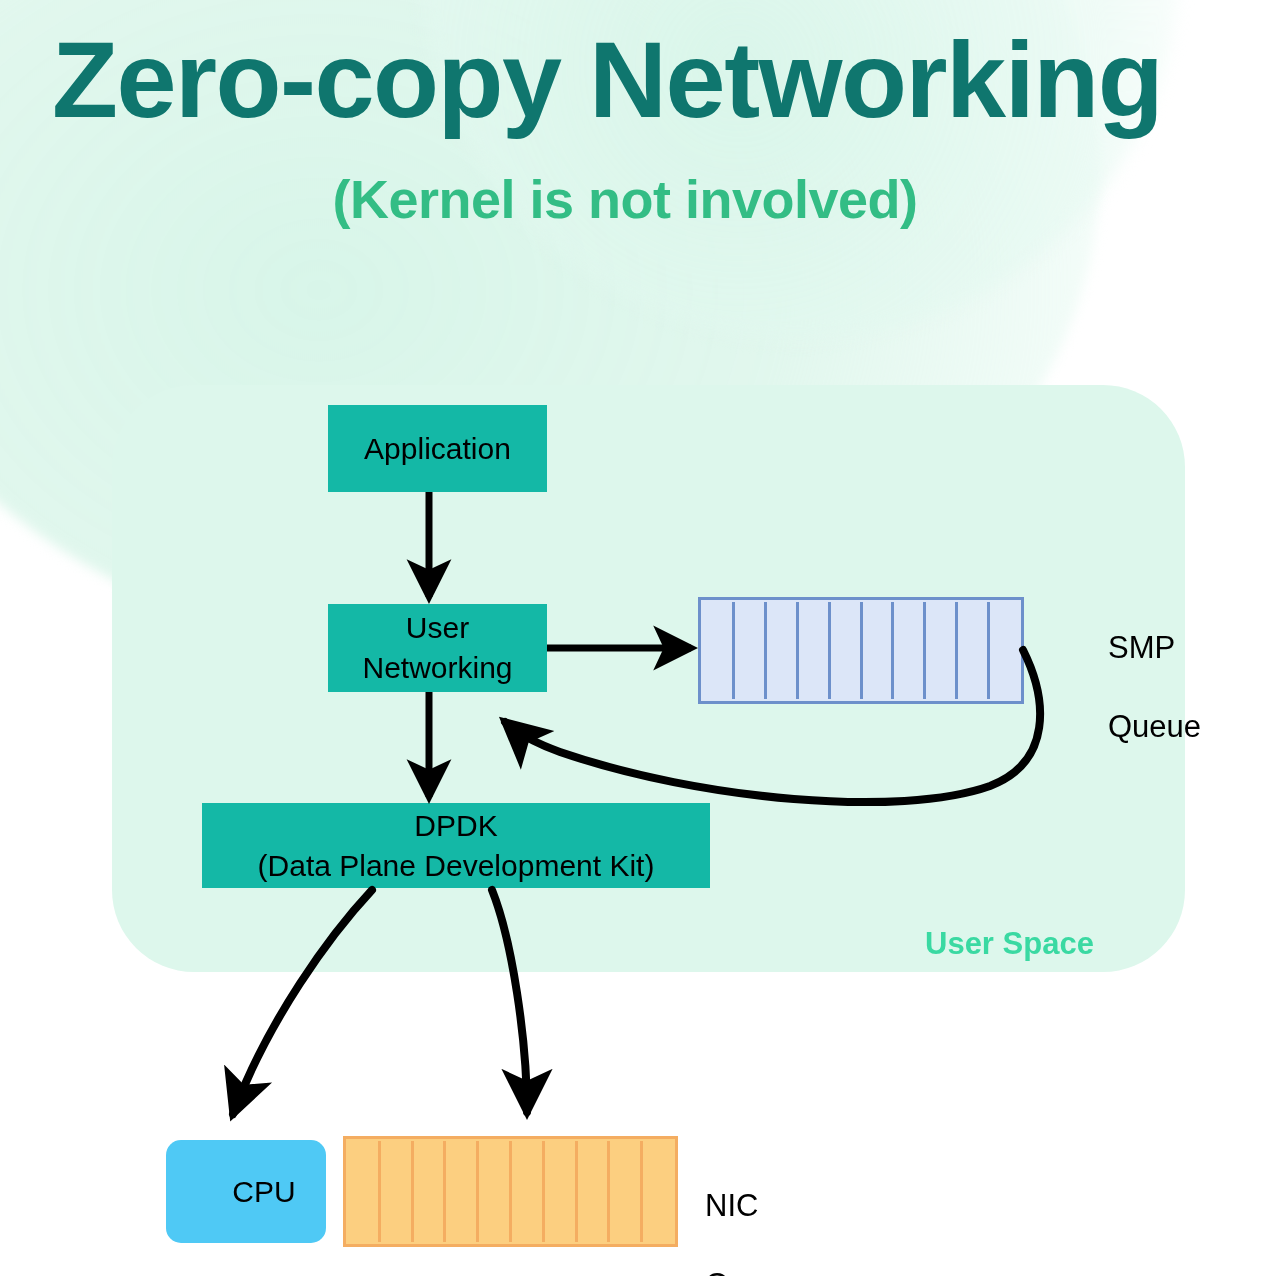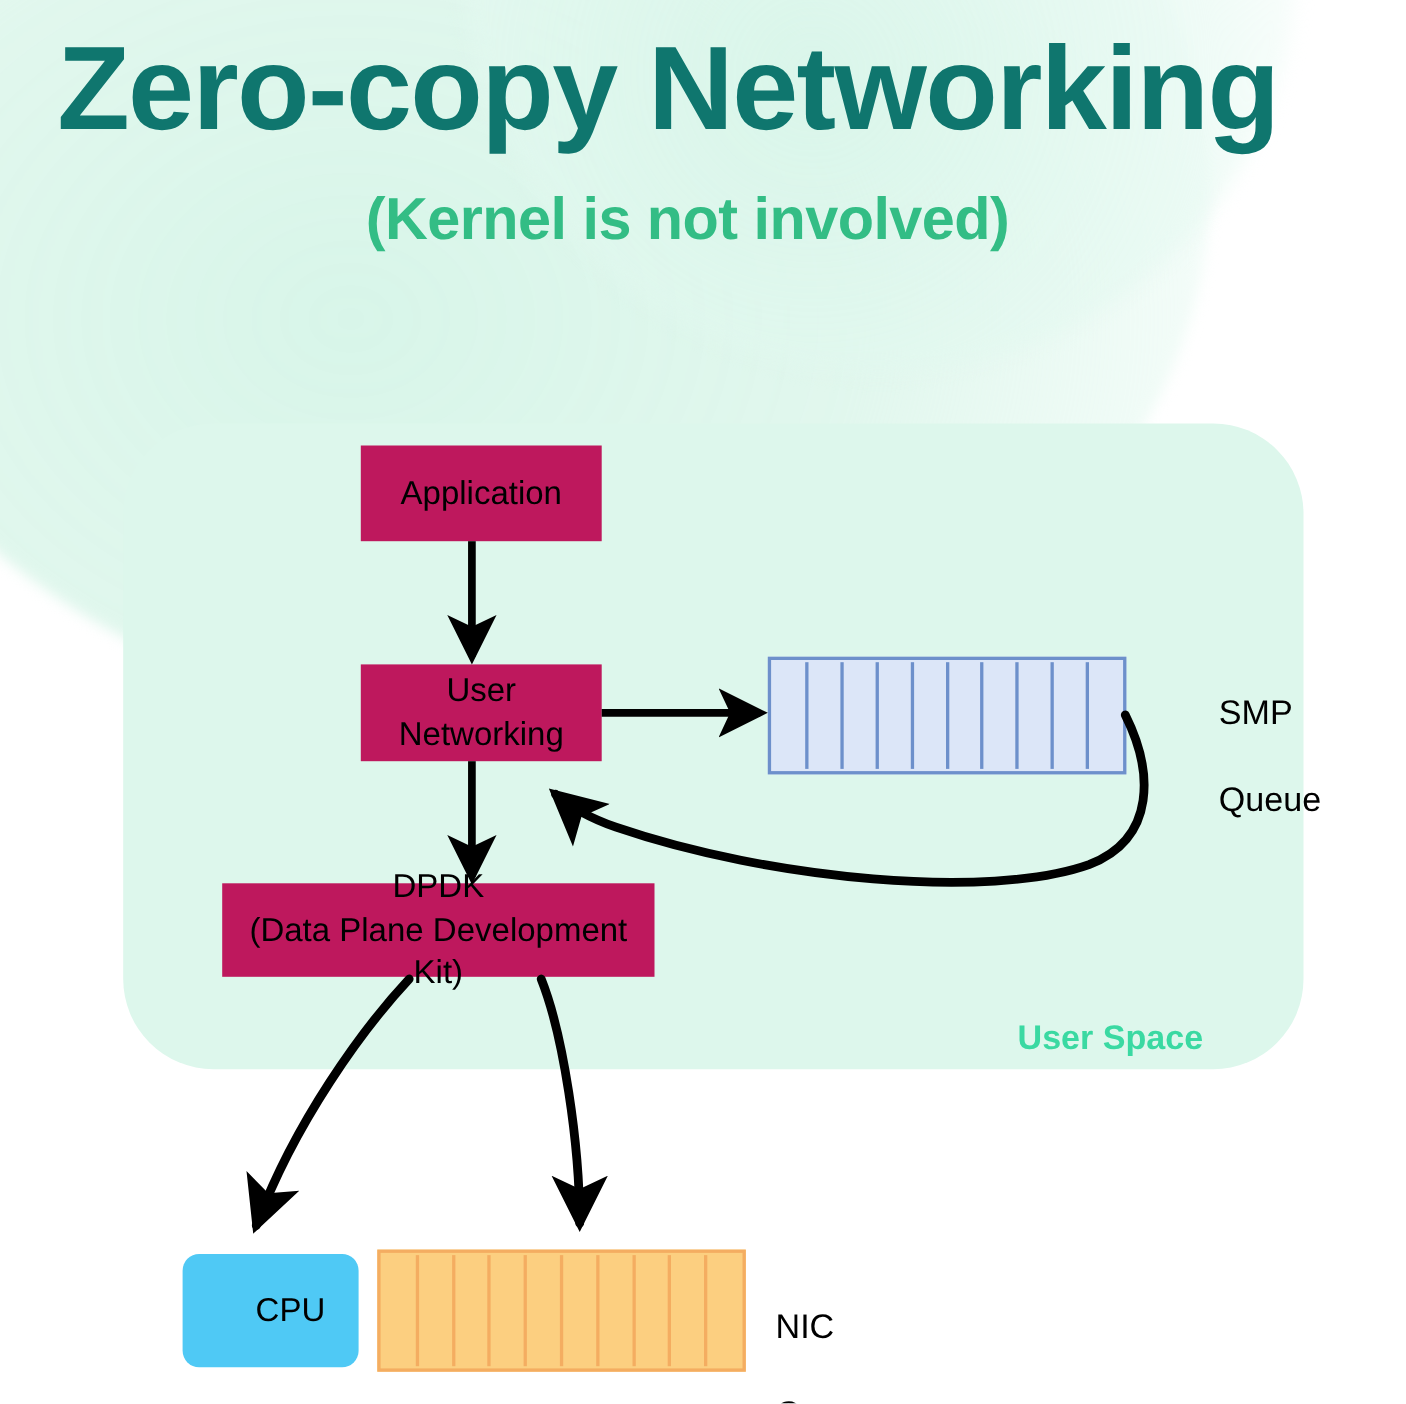--- a/index.html
+++ b/index.html
@@ -89,21 +89,21 @@
     top: 926px;
     font-size: 31px;
     font-weight: bold;
     color: #3ad9a2;
     letter-spacing: 0px;
   }
 
   
   .pink-box {
     position: absolute;
-    background: #be185d;
+    background: #14b8a6;
     display: flex;
     align-items: center;
     justify-content: center;
     text-align: center;
     color: #000000;
     font-size: 30px;
     line-height: 1.32;
   }
   .cpu-box {
     position: absolute;
@@ -195,21 +195,21 @@
 
   <div class="pink-box" style="left:328px; top:405px; width:219px; height:87px;">
     <span>Application</span>
   </div>
 
   <div class="pink-box" style="left:328px; top:604px; width:219px; height:88px; flex-direction:column;">
     <span>User</span>
     <span>Networking</span>
   </div>
 
-  <div class="pink-box" style="left:202px; top:803px; width:393px; height:85px; flex-direction:column;">
+  <div class="pink-box" style="left:202px; top:803px; width:508px; height:85px; flex-direction:column;">
     <span>DPDK</span>
     <span>(Data Plane Development Kit)</span>
   </div>
 
   <div class="queue smp">
     <div class="cell"></div>
     <div class="cell"></div>
     <div class="cell"></div>
     <div class="cell"></div>
     <div class="cell"></div>

